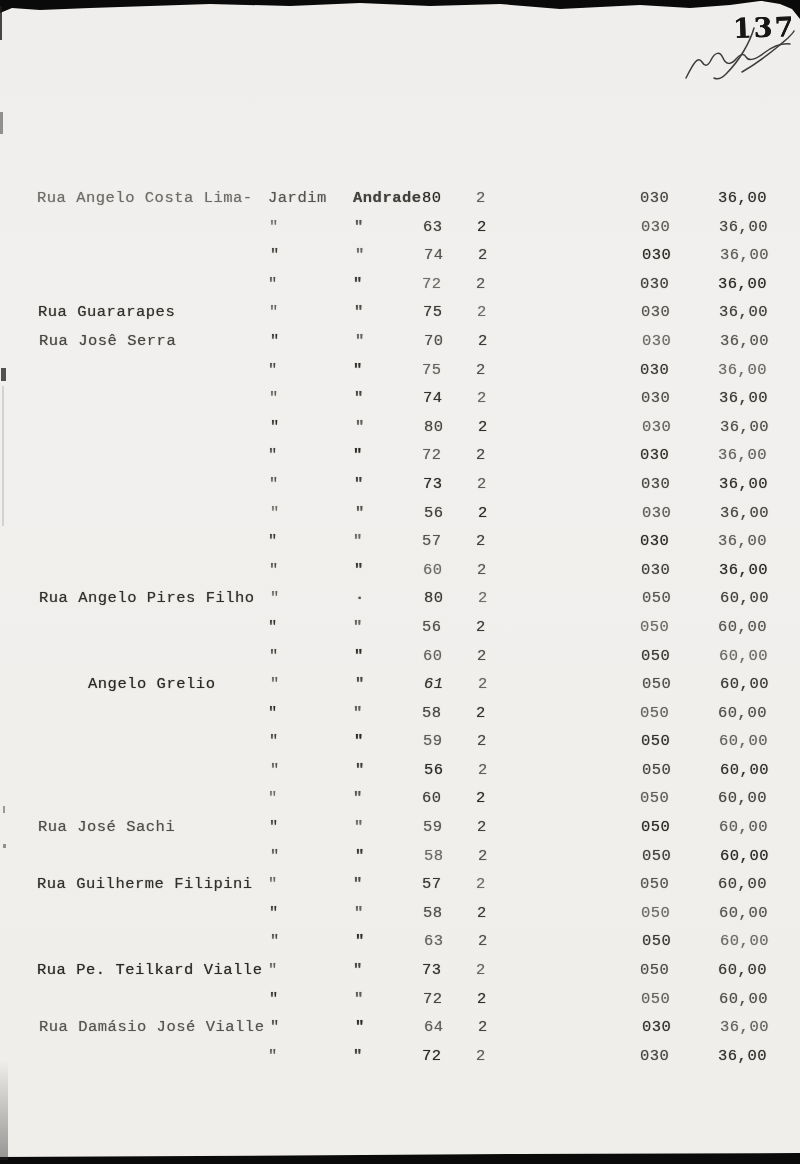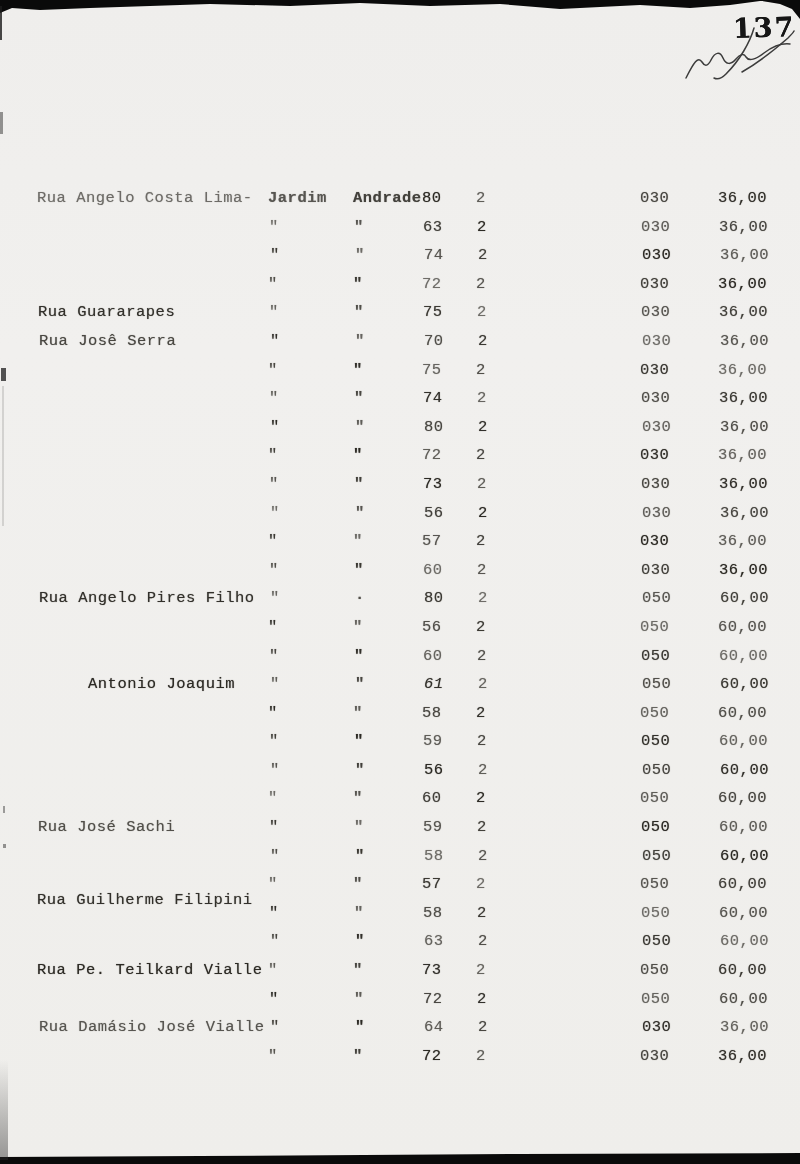--- a/index.html
+++ b/index.html
@@ -59,21 +59,21 @@
     <g fill="none" stroke="#242424" stroke-width="1.5" stroke-linecap="round" opacity=".88">
       <path d="M2 56 C10 40 14 34 18 40 C21 45 24 44 27 38 C31 30 36 29 39 36 C42 43 47 43 52 37 C56 32 60 31 62 35 C65 40 72 37 80 31 C88 25 98 21 106 22"></path>
       <path d="M70 6 C66 20 56 38 42 52 C38 56 34 58 30 56"></path>
       <path d="M58 50 C72 42 88 30 104 16 C107 13 109 11 110 9"></path>
     </g>
   </svg>
 
   <div class="ledger">
       <div class="row" style="transform: translateX(-1px);">
         <span class="cell c-street" style="opacity: 0.64;">Rua Angelo Costa Lima-</span>
-        <span class="cell c-d1" style="opacity: 0.75; font-weight: bold;">Jardim</span>
+        <span class="cell c-d1" style="opacity: 0.75;">Jardim</span>
         <span class="cell c-d2" style="opacity: 0.85;">Andrade</span>
         <span class="cell c-num" style="opacity: 0.96;">80</span>
         <span class="cell c-qty" style="opacity: 0.71;">2</span>
         <span class="cell c-code" style="opacity: 0.82;">030</span>
         <span class="cell c-val" style="opacity: 0.93;">36,00</span>
       </div>
       <div class="row" style="transform: translateX(0px);">
         <span class="cell c-d1" style="opacity: 0.64;">"</span>
         <span class="cell c-d2" style="opacity: 0.75;">"</span>
         <span class="cell c-num" style="opacity: 0.85;">63</span>
@@ -198,21 +198,21 @@
       </div>
       <div class="row" style="transform: translateX(0px);">
         <span class="cell c-d1" style="opacity: 0.82;">"</span>
         <span class="cell c-d2" style="opacity: 0.93;">"</span>
         <span class="cell c-num" style="opacity: 0.68;">60</span>
         <span class="cell c-qty" style="opacity: 0.78;">2</span>
         <span class="cell c-code" style="opacity: 0.89;">050</span>
         <span class="cell c-val" style="opacity: 0.64;">60,00</span>
       </div>
       <div class="row" style="transform: translateX(1px);">
-        <span class="cell c-street" style="opacity: 0.96;">     Antonio Joaquim</span>
+        <span class="cell c-street" style="opacity: 0.96;">     Angelo Grelio</span>
         <span class="cell c-d1" style="opacity: 0.71;">"</span>
         <span class="cell c-d2" style="opacity: 0.82;">"</span>
         <span class="cell c-num" style="opacity: 0.93; font-style: italic;">61</span>
         <span class="cell c-qty" style="opacity: 0.68;">2</span>
         <span class="cell c-code" style="opacity: 0.78;">050</span>
         <span class="cell c-val" style="opacity: 0.89;">60,00</span>
       </div>
       <div class="row" style="transform: translateX(-1px);">
         <span class="cell c-d1" style="opacity: 0.96;">"</span>
         <span class="cell c-d2" style="opacity: 0.71;">"</span>
@@ -256,21 +256,21 @@
       </div>
       <div class="row" style="transform: translateX(1px);">
         <span class="cell c-d1" style="opacity: 0.78;">"</span>
         <span class="cell c-d2" style="opacity: 0.89;">"</span>
         <span class="cell c-num" style="opacity: 0.64;">58</span>
         <span class="cell c-qty" style="opacity: 0.75;">2</span>
         <span class="cell c-code" style="opacity: 0.85;">050</span>
         <span class="cell c-val" style="opacity: 0.96;">60,00</span>
       </div>
       <div class="row" style="transform: translateX(-1px);">
-        <span class="cell c-street" style="opacity: 0.93; margin-top: 16px;">Rua Guilherme Filipini</span>
+        <span class="cell c-street" style="opacity: 0.93;">Rua Guilherme Filipini</span>
         <span class="cell c-d1" style="opacity: 0.68;">"</span>
         <span class="cell c-d2" style="opacity: 0.78;">"</span>
         <span class="cell c-num" style="opacity: 0.89;">57</span>
         <span class="cell c-qty" style="opacity: 0.64;">2</span>
         <span class="cell c-code" style="opacity: 0.75;">050</span>
         <span class="cell c-val" style="opacity: 0.85;">60,00</span>
       </div>
       <div class="row" style="transform: translateX(0px);">
         <span class="cell c-d1" style="opacity: 0.93;">"</span>
         <span class="cell c-d2" style="opacity: 0.68;">"</span>

